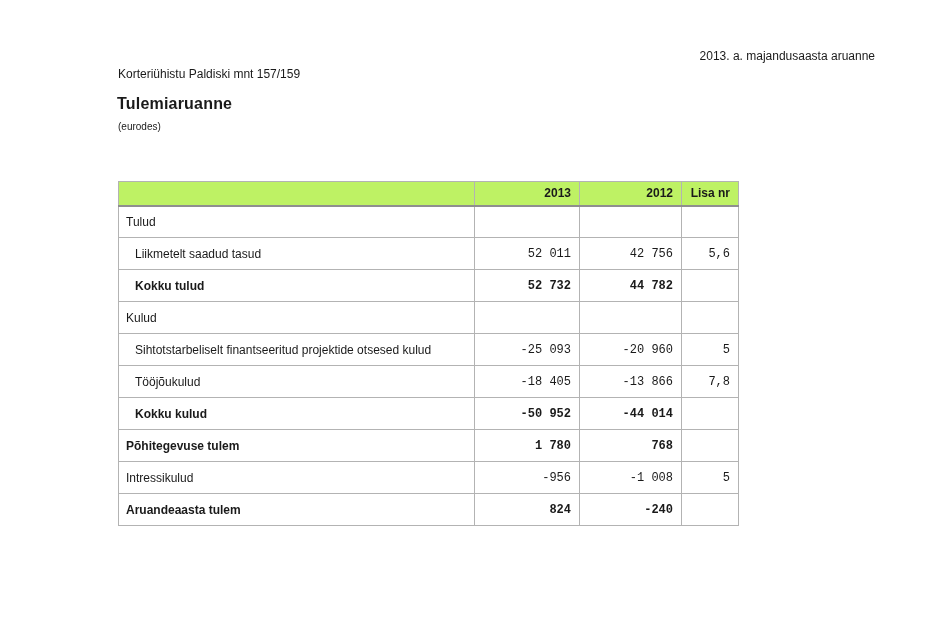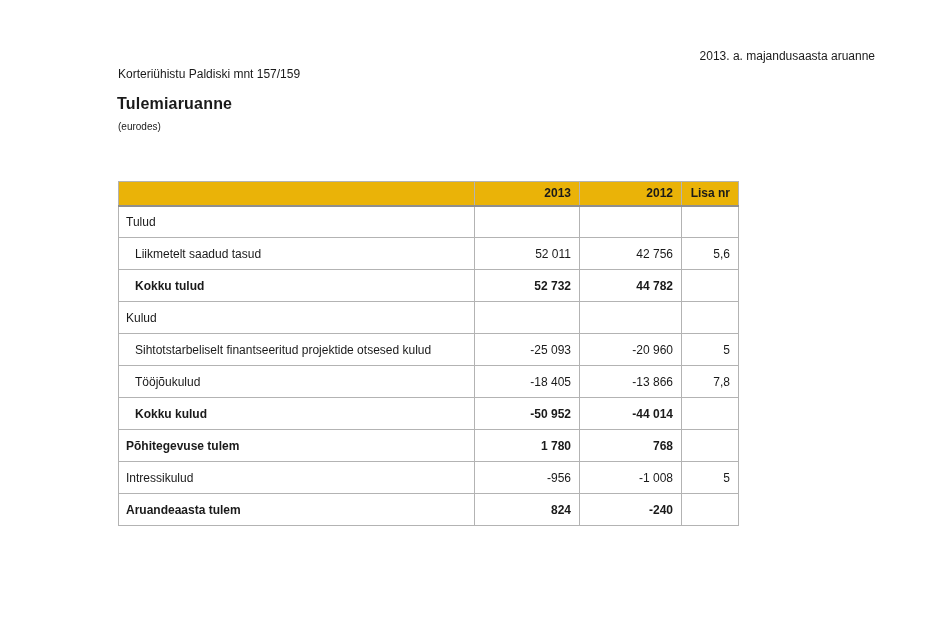--- a/index.html
+++ b/index.html
@@ -56,27 +56,27 @@
   table.report col.c-lisa  { width: 57px; }
   table.report th, table.report td {
     border: 1px solid #b3b3b3;
     height: 32px;
     padding: 0 8px 0 7px;
     vertical-align: middle;
     overflow: hidden;
     white-space: nowrap;
   }
   table.report th {
-    background: #eab308;
+    background: #bef264;
     font-weight: bold;
     text-align: right;
     height: 24px;
     border-bottom: 2px solid #8f8f8f;
   }
-  table.report td.num { text-align: right; }
+  table.report td.num { text-align: right; font-family: Liberation Mono, monospace; }
   table.report td.label { text-align: left; }
   table.report td.label.indent { padding-left: 16px; }
   table.report tr.bold td { font-weight: bold; }
 </style>
 </head>
 <body>
 
 <div class="doc-header-left">Korteriühistu Paldiski mnt 157/159</div>
 <div class="doc-header-right">2013. a. majandusaasta aruanne</div>
 

